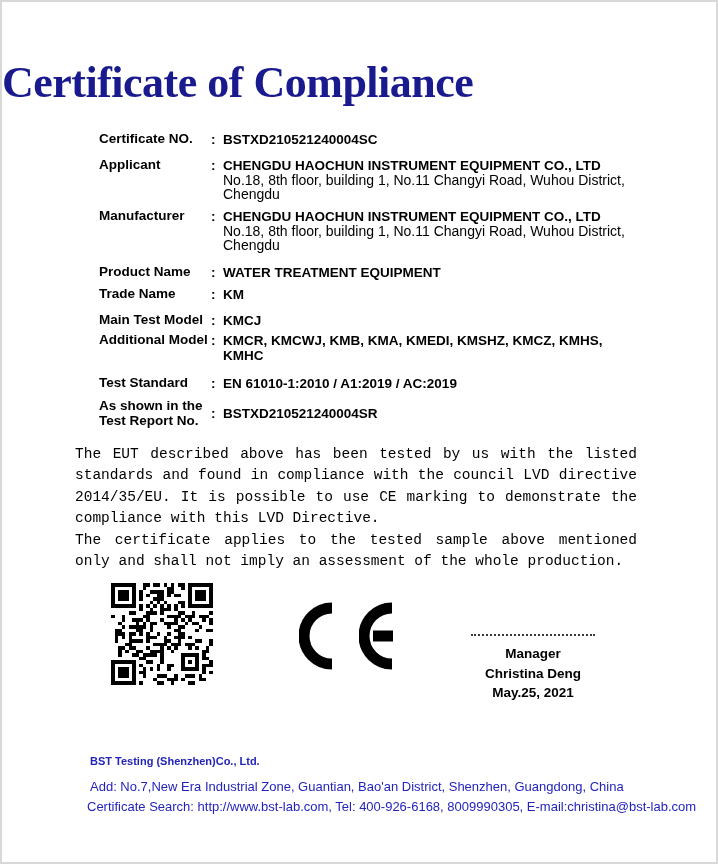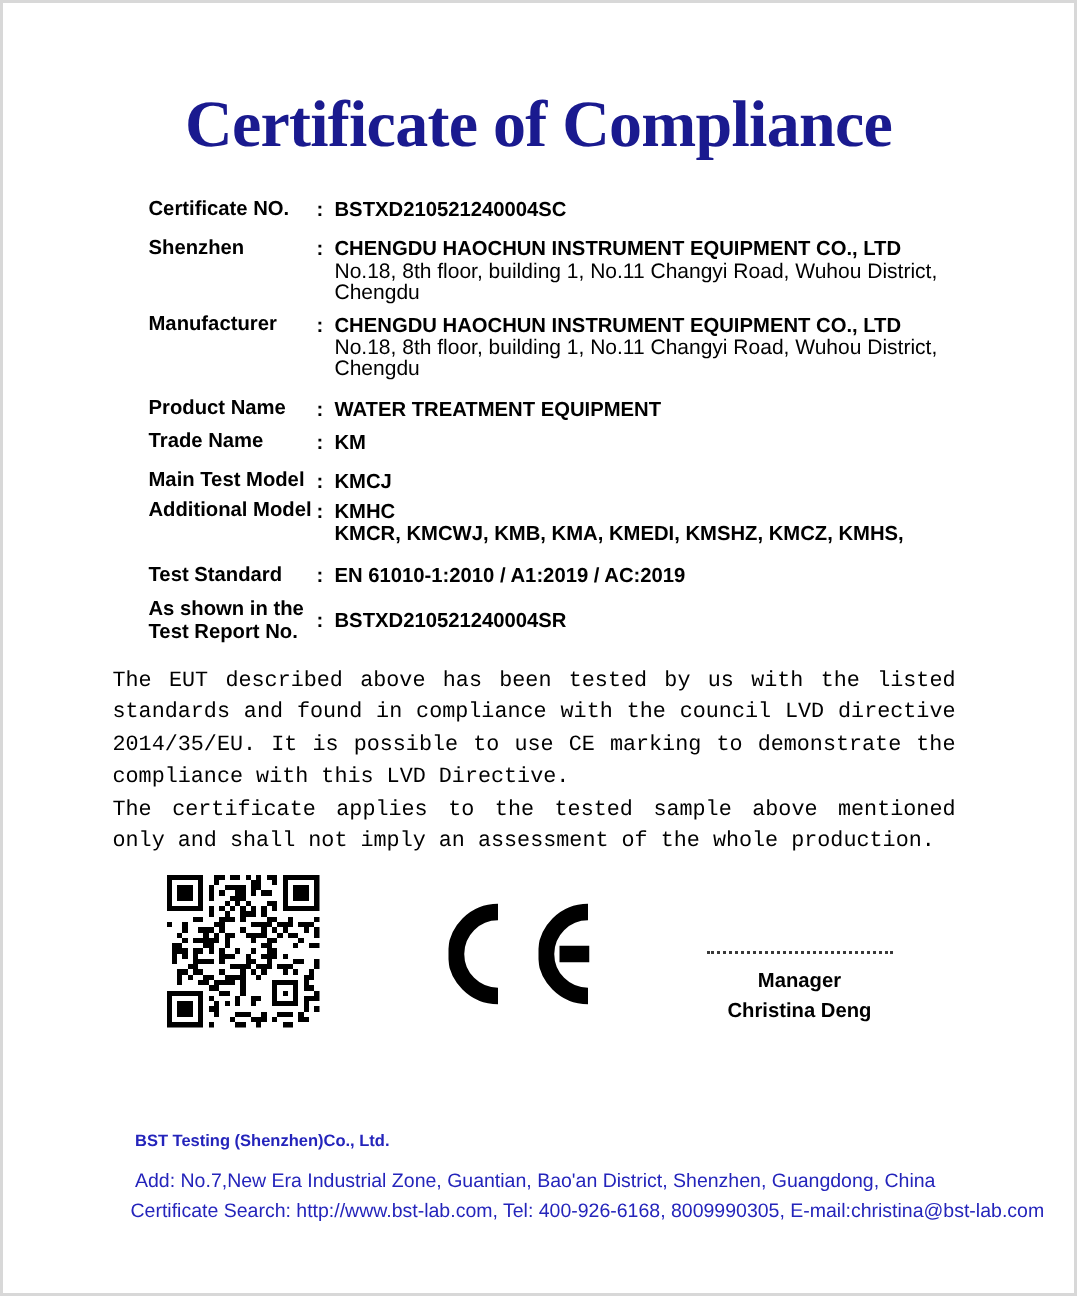--- a/index.html
+++ b/index.html
@@ -4,21 +4,21 @@
 <style>
   html,body{margin:0;padding:0;background:#fff;}
   .page{
     position:relative; width:718px; height:864px; box-sizing:border-box;
     background:#fff; border:2px solid var(--page_edge,#d8d8d8);
     font-family:"Liberation Sans",sans-serif; color:var(--ink,#000);
     overflow:hidden;
   }
   .title{
     position:absolute; top:55px; left:0; width:100%; margin:0;
-    text-align:center; font-family:"Liberation Serif",serif; font-weight:bold;
+    font-family:"Liberation Serif",serif; font-weight:bold;
     font-size:44px; letter-spacing:-0.5px; color:var(--title_blue,#1a1a8f);
   }
   .fields{position:absolute; top:0; left:0; width:100%;}
   .row{position:absolute; left:97px; display:flex; align-items:flex-start;}
   .row.center{align-items:center;}
   .lbl{width:112px; font-weight:bold; font-size:13.5px; line-height:14.5px; flex:none;}
   .colon{width:12px; font-weight:bold; font-size:13.5px; line-height:15px; flex:none;}
   .val{width:430px; font-size:13.5px;}
   .v{font-weight:bold; line-height:15px; white-space:nowrap;}
   .sub{font-weight:normal; font-size:14px; line-height:14px;}
@@ -53,21 +53,21 @@
 
     <div class="row" style="top:130px">
       <div class="lbl">Certificate NO.</div>
       <div class="colon">:</div>
       <div class="val">
           <div class="v">BSTXD210521240004SC</div>
         </div>
     </div>
 
     <div class="row" style="top:156px">
-      <div class="lbl">Shenzhen</div>
+      <div class="lbl">Applicant</div>
       <div class="colon">:</div>
       <div class="val">
         <div class="v">CHENGDU HAOCHUN INSTRUMENT EQUIPMENT CO., LTD</div>
         <div class="sub">No.18, 8th floor, building 1, No.11 Changyi Road, Wuhou District,</div>
         <div class="sub">Chengdu</div>
       </div>
     </div>
 
     <div class="row" style="top:207px">
       <div class="lbl">Manufacturer</div>
@@ -100,22 +100,22 @@
       <div class="colon">:</div>
       <div class="val">
           <div class="v">KMCJ</div>
         </div>
     </div>
 
     <div class="row" style="top:331px">
       <div class="lbl">Additional Model</div>
       <div class="colon">:</div>
       <div class="val">
+        <div class="v">KMCR, KMCWJ, KMB, KMA, KMEDI, KMSHZ, KMCZ, KMHS,</div>
         <div class="v">KMHC</div>
-        <div class="v">KMCR, KMCWJ, KMB, KMA, KMEDI, KMSHZ, KMCZ, KMHS,</div>
       </div>
     </div>
 
     <div class="row" style="top:374px">
       <div class="lbl">Test Standard</div>
       <div class="colon">:</div>
       <div class="val">
           <div class="v">EN 61010-1:2010 / A1:2019 / AC:2019</div>
         </div>
     </div>
@@ -164,20 +164,21 @@
     <svg class="ce-e" width="34" height="68" viewBox="0 0 34 68" xmlns="http://www.w3.org/2000/svg">
       <path d="M 33 6 A 28 28 0 1 0 33 62" fill="none" stroke="#000" stroke-width="11"></path>
       <path d="M 14 34 H 34" fill="none" stroke="#000" stroke-width="11"></path>
     </svg>
   </div>
 
   <div class="signature">
     <div class="sig-dots"></div>
     <div>Manager</div>
     <div>Christina Deng</div>
+    <div>May.25, 2021</div>
   </div>
 
   <div class="footer">
     <div class="f-company">BST Testing (Shenzhen)Co., Ltd.</div>
     <div class="f-line1">Add: No.7,New Era Industrial Zone, Guantian, Bao'an District, Shenzhen, Guangdong, China</div>
     <div class="f-line2">Certificate Search: http://www.bst-lab.com, Tel: 400-926-6168, 8009990305, E-mail:christina@bst-lab.com</div>
   </div>
 
 </div>
 

